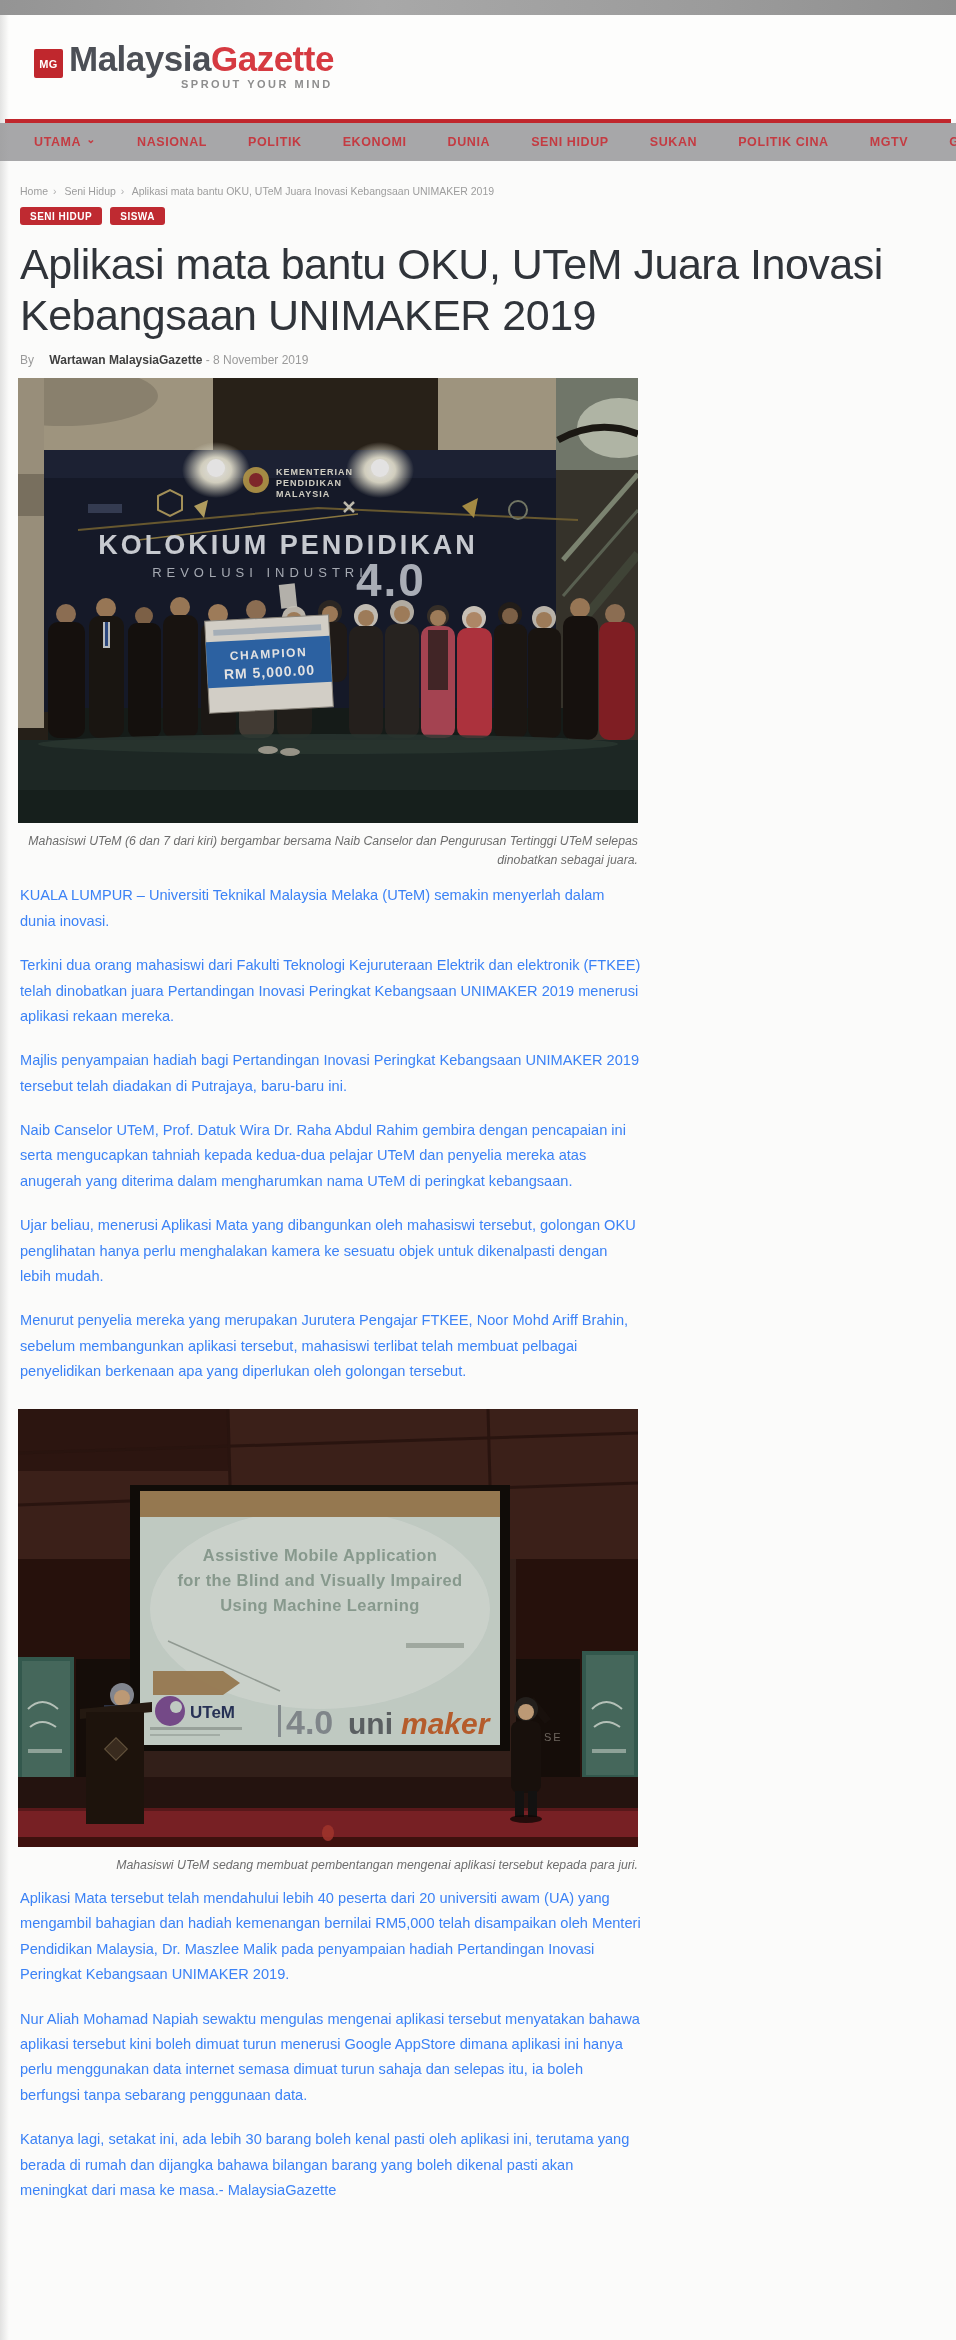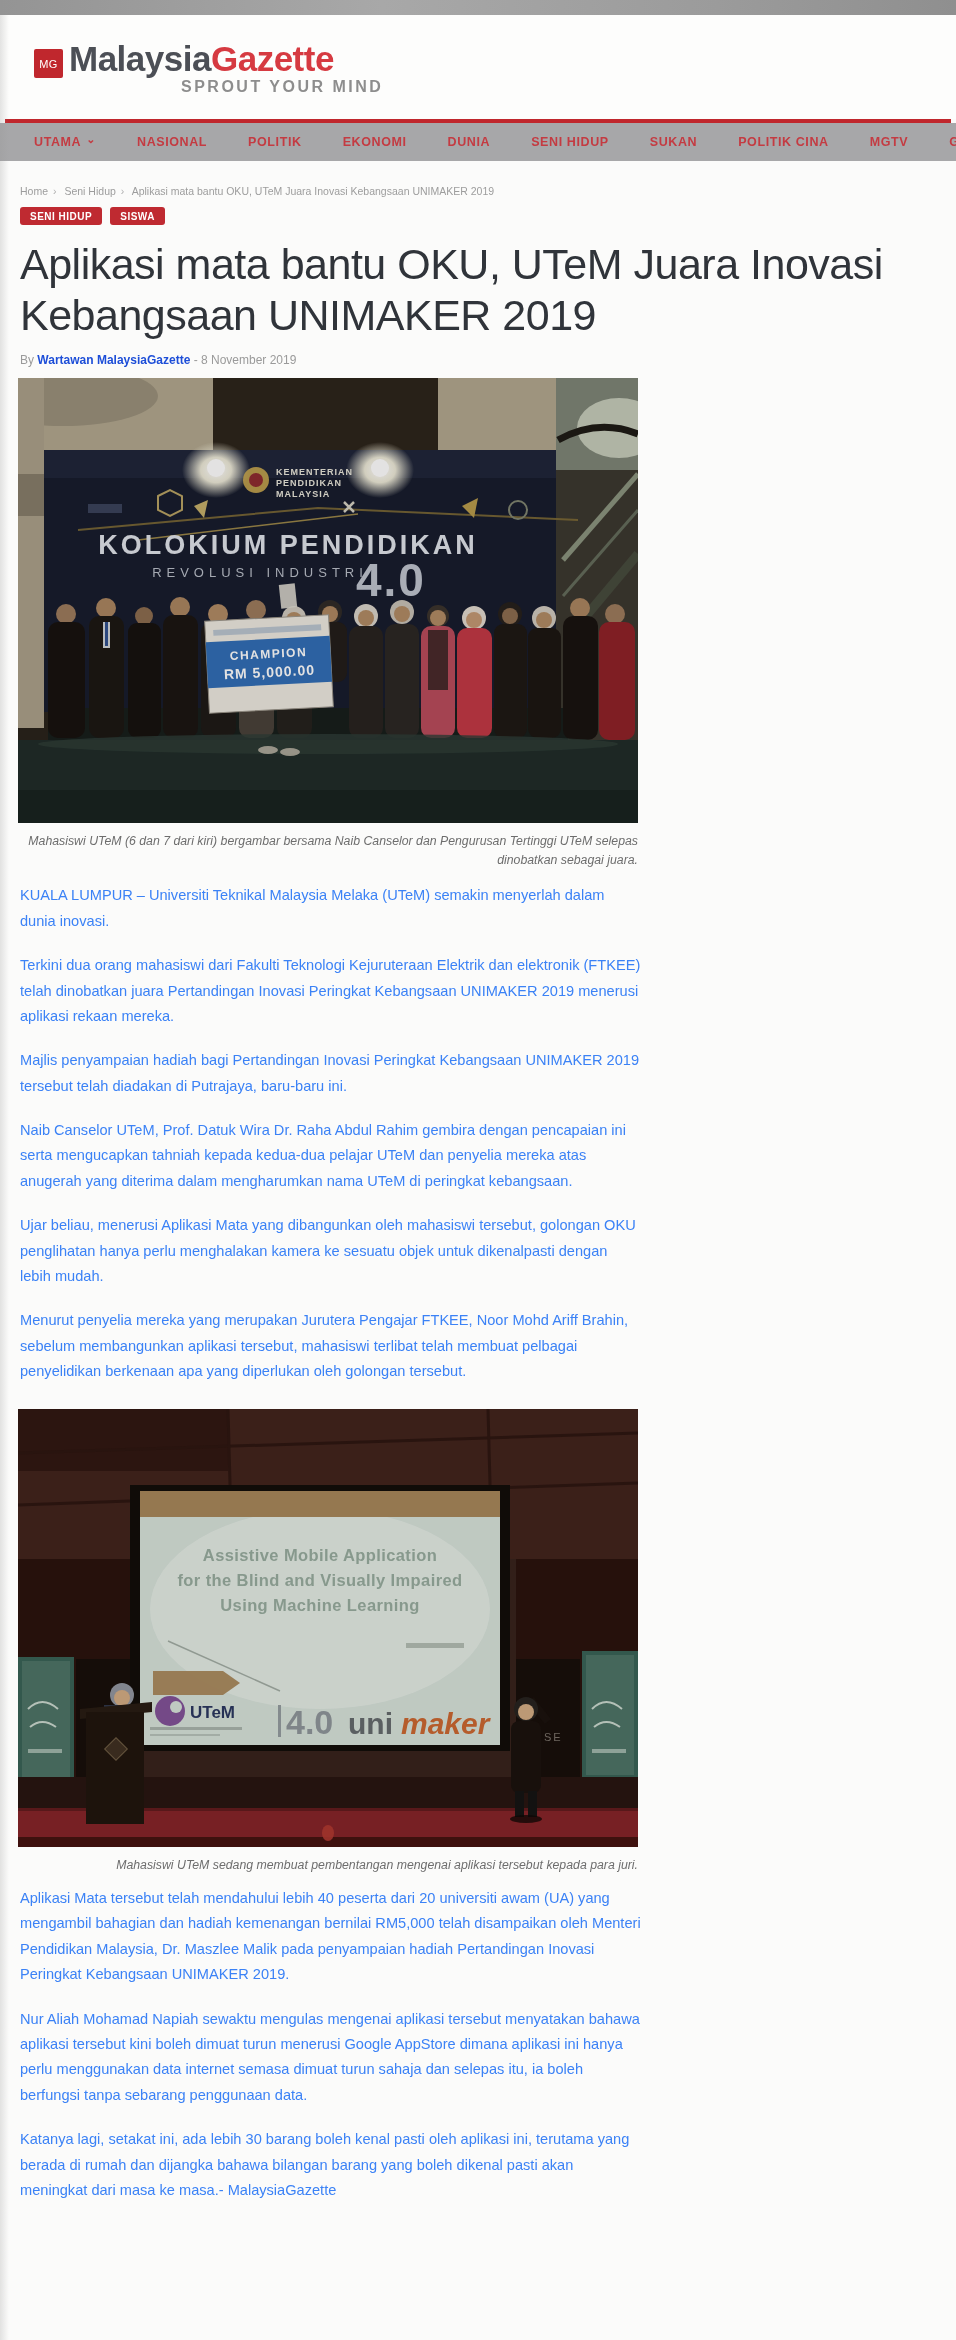--- a/index.html
+++ b/index.html
@@ -14,27 +14,27 @@
   }
   
   .scan-top { height:15px; background:linear-gradient(90deg,#949494,#a8a8a8 40%,#9b9b9b 75%,#8f8f8f); }
   .scan-edge { position:absolute; top:15px; bottom:0; width:9px; left:0;
     background:linear-gradient(90deg,rgba(150,150,150,.25),rgba(150,150,150,0)); pointer-events:none;}
 
   
   .header { padding:26px 0 0 34px; height:104px; background:#fdfdfc; }
   .brand { display:flex; align-items:flex-start; }
   .brand-square { width:29px; height:29px; background:#c0272d; color:#fff;
-    font-size:11px; font-weight:normal; display:flex; align-items:center; justify-content:center;
+    font-size:11px; font-weight:bold; display:flex; align-items:center; justify-content:center;
     margin:8px 6px 0 0; letter-spacing:.5px; border-radius:2px;}
   .brand-text { line-height:1; }
   .brand-name { font-size:35px; font-weight:bold; letter-spacing:-.5px; }
   .brand-name .a { color:#4c4f56; }
   .brand-name .b { color:#d63a41; }
-  .brand-tagline { font-size:16px; font-weight:bold; color:#8d8d8d; letter-spacing:2.5px; margin:3px 0 0 112px; }
+  .brand-tagline { font-size:11px; font-weight:bold; color:#8d8d8d; letter-spacing:2.5px; margin:3px 0 0 112px; }
 
   .red-rule { height:4px; background:#c0272d; margin:0 5px; }
 
   
   .nav { height:38px; background:#a7a7a9; display:flex; align-items:center;
     padding:0 34px; gap:0; }
   .nav-item { color:#c43b42; font-size:12.5px; font-weight:bold; letter-spacing:.6px;
     margin-right:41px; white-space:nowrap; cursor:pointer; display:flex; }
   .nav-item .chev { font-size:11px; margin-left:5px; position:relative; top:-2px;}
 
@@ -42,21 +42,21 @@
   .breadcrumb { margin:24px 0 0 20px; font-size:10.5px; color:#9d9d9d; }
   .breadcrumb .sep { margin:0 5px; color:#b0b0b0; }
   .tags { margin:10px 0 0 20px; display:flex; gap:8px; }
   .tag { background:#bf2a31; color:#fff; font-size:10px; font-weight:bold;
     padding:4px 10px 3px; border-radius:3px; letter-spacing:.5px; cursor:pointer;}
 
   
   .title { margin:14px 20px 0 20px; font-size:43px; line-height:1.18; font-weight:400;
     color:#30343a; letter-spacing:-.5px; }
   .byline { margin:13px 0 0 20px; font-size:12px; color:#9a9a9a; }
-  .byline b { color:#1d4ed8; }
+  .byline b { color:#404040;margin-left:12px; }
 
   
   .photo { width:620px; margin:11px 0 0 18px; display:block; }
   .photo svg { display:block; }
   .caption { width:620px; margin:9px 0 0 18px; font-size:12.3px; font-style:italic;
     color:#6d6d6d; text-align:right; line-height:1.5; }
 
   
   .article-body { width:622px; margin:14px 0 0 20px; }
   .article-body p { font-size:14.6px; line-height:1.74; color:#3b82f6; margin-bottom:19px; }

